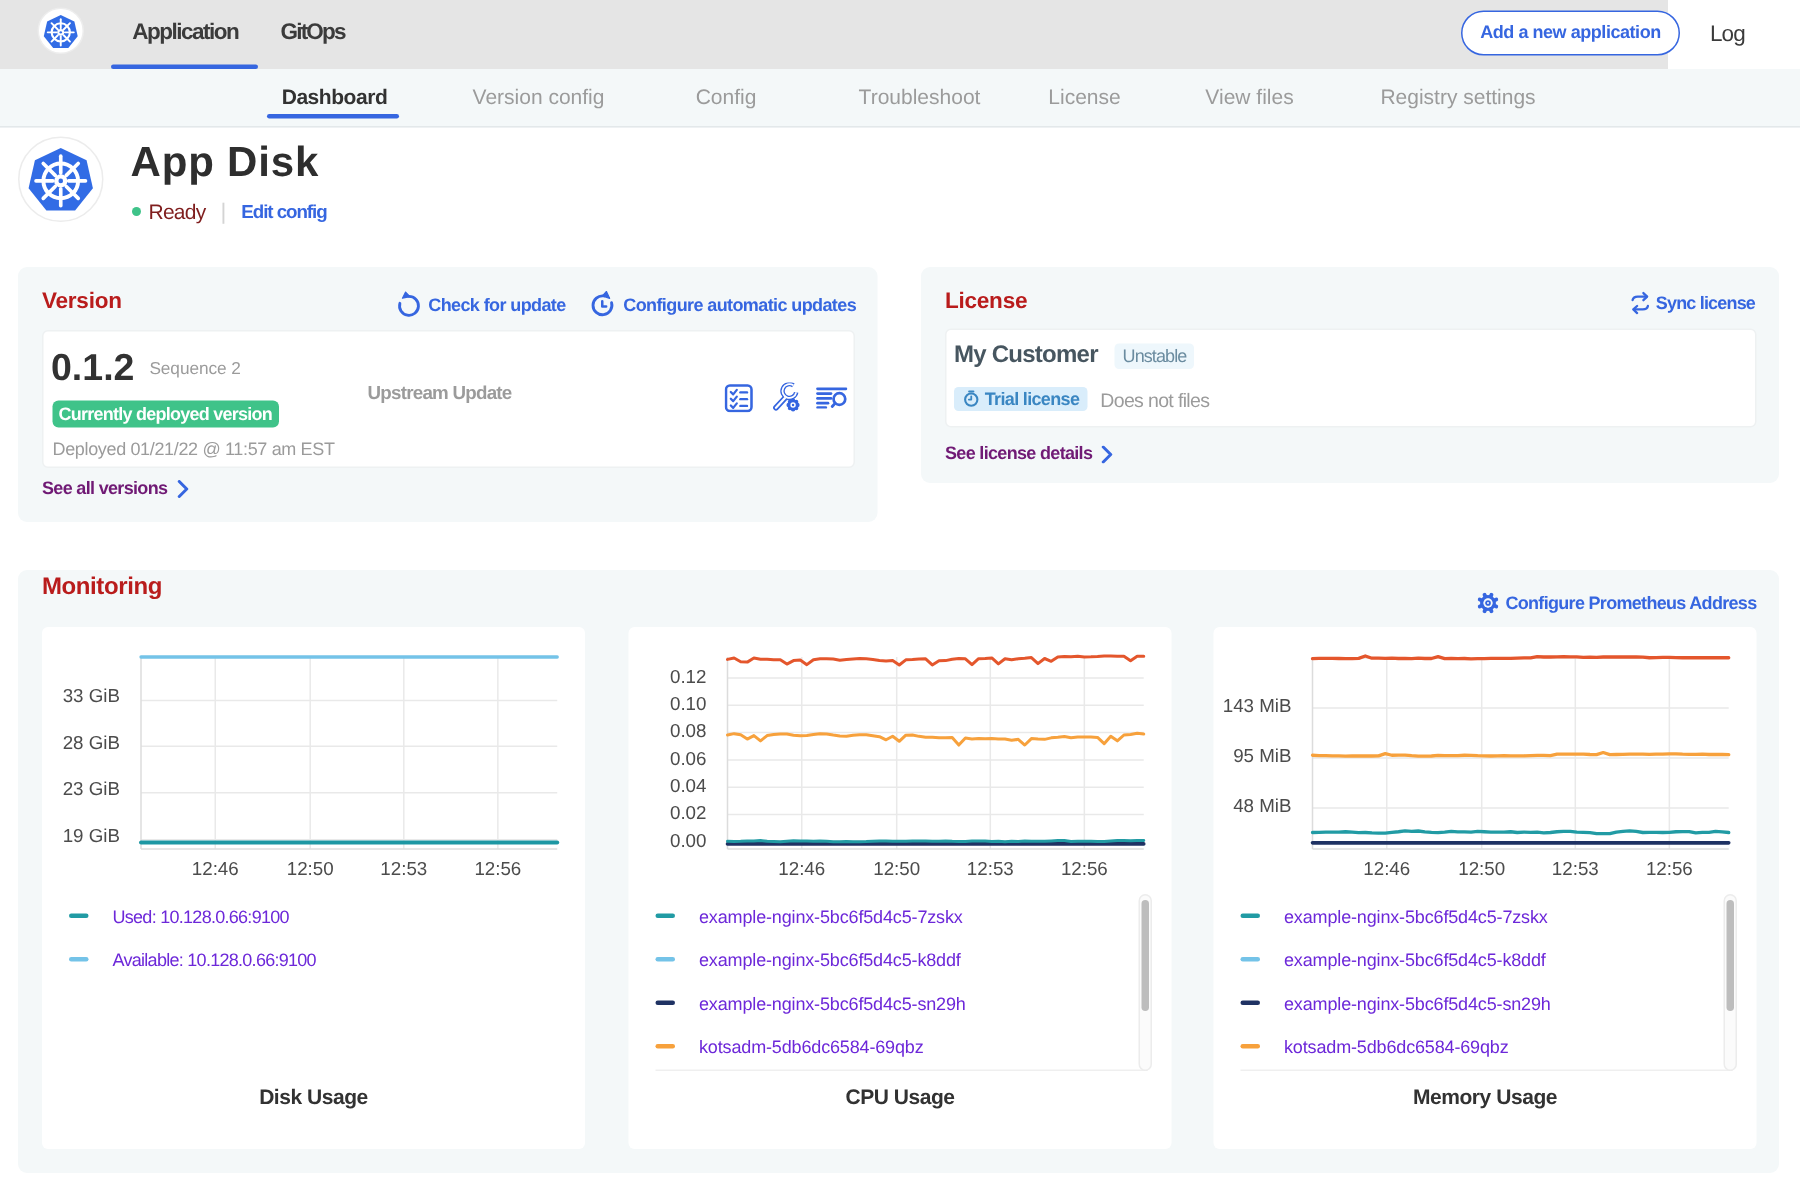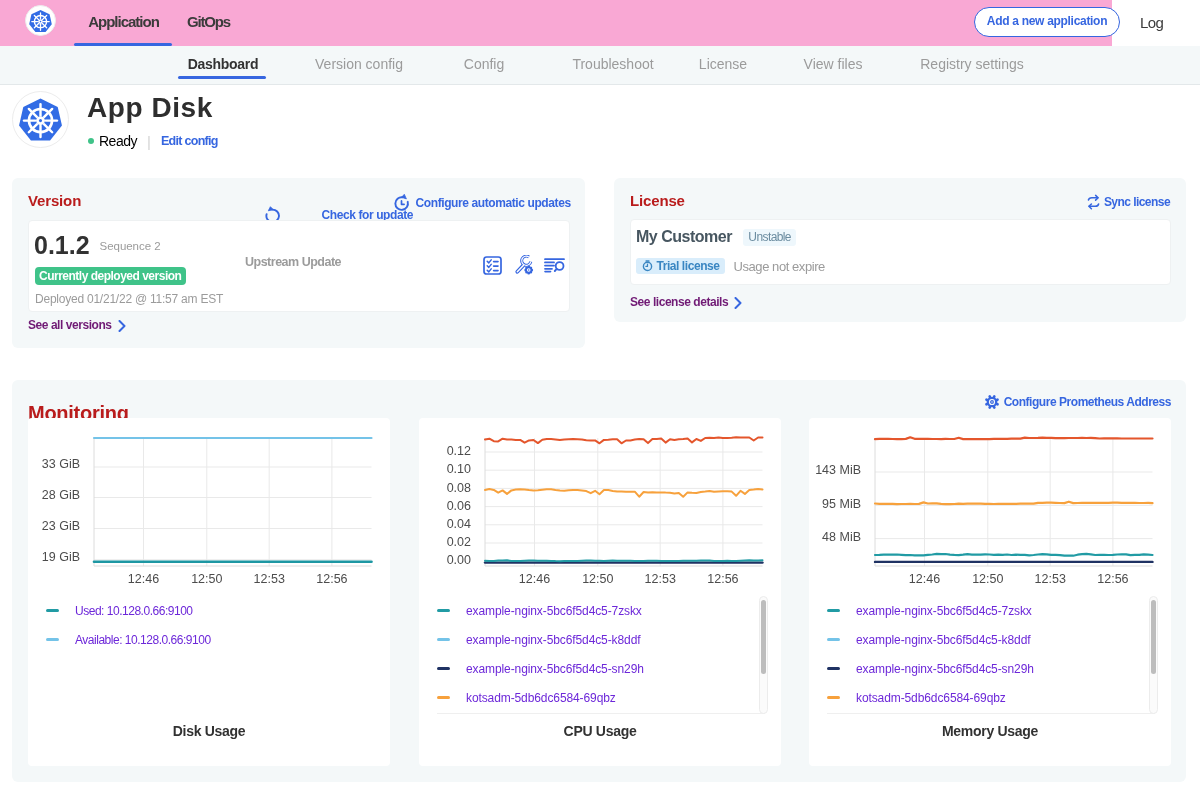--- a/index.html
+++ b/index.html
@@ -1,32 +1,32 @@
 <!DOCTYPE html>
 <html><head><meta charset="utf-8"><title>App Name</title>
 <style>
 * { margin:0; padding:0; box-sizing:border-box; }
 html,body { width:1200px; height:796px; }
 body { position:relative; background:#fff; font-family:"Liberation Sans", sans-serif; overflow:hidden; }
 .abs { position:absolute; }
-#hdr { position:absolute; left:0; top:0; width:1112px; height:46px; background:#f9a8d4; }
+#hdr { position:absolute; left:0; top:0; width:1112px; height:46px; background:#e5e5e5; }
 .logo-circle { border-radius:50%; background:#fff; border:1px solid #ededed; display:flex; align-items:center; justify-content:center; }
 #tab-app { left:74px; top:0; width:99px; height:46px; text-align:center; line-height:44px; font-size:15px; font-weight:bold; color:#3b3b3b; letter-spacing:-1px; }
 #tab-app-ul { left:74px; top:42.5px; width:98px; height:3px; background:#3666e0; border-radius:2px; }
 #tab-git { left:187px; top:0; height:46px; line-height:44px; font-size:15px; font-weight:bold; color:#3b3b3b; letter-spacing:-1.2px; }
 #add-btn { left:974px; top:7px; width:146px; height:30px; border:1.5px solid #3666e0; border-radius:15px; color:#3666e0; font-size:12px; font-weight:bold; letter-spacing:-0.3px; text-align:center; line-height:27px; background:#fff; }
 #logout { left:1140px; top:0; height:46px; line-height:45px; font-size:15px; color:#3b3b3b; letter-spacing:-0.6px; }
 #subnav { position:absolute; left:0; top:46px; width:1200px; height:39px; background:#f4f8f9; border-bottom:1px solid #e3e8ea; }
 .sn { position:absolute; top:0; height:38px; line-height:36px; font-size:14px; color:#9b9b9b; transform:translateX(-50%); white-space:nowrap; }
 .sn.active { color:#323232; font-weight:bold; letter-spacing:-0.3px; }
 #dash-ul { left:178px; top:75.5px; width:88px; height:3px; background:#3666e0; border-radius:2px; }
 #appname { left:87px; top:92px; font-size:28px; font-weight:bold; color:#2e2e2e; letter-spacing:0.55px; }
 #statusrow { left:88px; top:133px; display:flex; align-items:center; height:16px; }
 #statusrow .dot { width:6px; height:6px; border-radius:50%; background:#3fc389; margin-right:5px; flex:none; }
-#statusrow .ready { font-size:14px; color:#000000; letter-spacing:-0.5px; }
+#statusrow .ready { font-size:14px; color:#7f1d1d; letter-spacing:-0.5px; }
 #statusrow .sep { color:#d4d4d4; margin:0 10px; font-size:15px; font-weight:normal; }
 #statusrow .edit { font-size:12.5px; color:#3666e0; font-weight:bold; letter-spacing:-0.7px; }
 .gcard { position:absolute; background:#f4f8f9; border-radius:6px; }
 .ghead { position:absolute; left:16px; top:14px; font-size:15px; font-weight:bold; color:#b91c1c; letter-spacing:-0.15px; }
 .wcard { position:absolute; background:#fff; border-radius:4px; border:1px solid #eef1f2; }
 .seelink { position:absolute; left:16px; font-size:12px; font-weight:bold; letter-spacing:-0.45px; color:#701a75; display:flex; align-items:center; height:14px; }
 .seelink svg { margin-left:6px; margin-top:1px; }
 .hlink { position:absolute; display:flex; align-items:center; color:#3666e0; font-size:12px; font-weight:bold; letter-spacing:-0.4px; white-space:nowrap; }
 #vver { left:5px; top:10px; display:flex; align-items:baseline; }
 #vver .num { font-size:25px; font-weight:bold; color:#323232; }
@@ -107,21 +107,21 @@
 <div class="abs" id="appname">App Disk</div>
 <div class="abs" id="statusrow">
     <span class="dot"></span>
     <span class="ready">Ready</span>
     <span class="sep">|</span>
     <span class="edit">Edit config</span>
   </div>
 
 <div class="gcard" style="left:12px; top:178px; width:573px; height:170px;">
   <div class="ghead">Version</div>
-  <div class="hlink" style="left:252.5px; top:28px;gap:36px;">
+  <div class="hlink" style="left:252.5px; top:16px;">
       <svg width="16" height="18" viewBox="0 0 16 18" style="flex:none">
         <path d="M7.4 3.6 A6.3 6.3 0 1 1 1.6 8.2" fill="none" stroke="#3666e0" stroke-width="1.9" stroke-linecap="round"></path>
         <path d="M3.3 4.8 L8.3 3.7 L5.4 0.7 Z" fill="#3666e0" stroke="#3666e0" stroke-width="0.8" stroke-linejoin="round"></path>
       </svg>
       <span style="margin-left:5px">Check for update</span>
     </div>
   <div class="hlink" style="left:380.5px; top:16px;">
       <svg width="17" height="18" viewBox="0 0 17 18" style="flex:none">
         <path d="M9.6 3.3 A6.3 6.3 0 1 0 14.7 7.8" fill="none" stroke="#3666e0" stroke-width="1.9" stroke-linecap="round"></path>
         <path d="M13.4 4.9 L8.6 3.3 L11.3 0.3 Z" fill="#3666e0" stroke="#3666e0" stroke-width="0.8" stroke-linejoin="round"></path>
@@ -197,30 +197,30 @@
     <div id="lrow1">
         <span class="cust">My Customer</span>
         <span class="unstable">Unstable</span>
       </div>
     <div id="lrow2">
         <span class="trial"><svg width="11" height="12" viewBox="0 0 11 12" style="flex:none">
             <circle cx="5.5" cy="6.4" r="4.1" fill="none" stroke="#3a86c2" stroke-width="1.4"></circle>
             <line x1="4.1" y1="1" x2="6.9" y2="1" stroke="#3a86c2" stroke-width="1.4" stroke-linecap="round"></line>
             <path d="M5.5 4.2 L5.5 6.4 L3.9 6.4" fill="none" stroke="#3a86c2" stroke-width="1.2" stroke-linecap="round" stroke-linejoin="round"></path>
           </svg>Trial license</span>
-        <span class="noexp">Usage not expire</span>
+        <span class="noexp">Does not files</span>
       </div>
   </div>
   <div class="seelink" style="top:117px;">See license details <svg width="8" height="12" viewBox="0 0 8 12" style="flex:none">
         <path d="M1.5 1 L6.5 6.0 L1.5 11" fill="none" stroke="#3666e0" stroke-width="2" stroke-linecap="round" stroke-linejoin="round"></path>
       </svg></div>
 </div>
 
 <div class="gcard" style="left:12px; top:380px; width:1174px; height:402px;">
-  <div class="ghead" style="top:22px; font-size:20px; letter-spacing:-0.27px;">Monitoring</div>
+  <div class="ghead" style="top:3px; font-size:16px; letter-spacing:-0.27px;">Monitoring</div>
   <div class="hlink" style="right:15px; top:15px; letter-spacing:-0.46px;">
       <svg width="14" height="14" viewBox="0 0 14 14" style="flex:none">
         <line x1="10.51" y1="8.45" x2="12.54" y2="9.30" stroke="#3666e0" stroke-width="2.6" stroke-linecap="round"></line>
         <line x1="8.45" y1="10.51" x2="9.30" y2="12.54" stroke="#3666e0" stroke-width="2.6" stroke-linecap="round"></line>
         <line x1="5.55" y1="10.51" x2="4.70" y2="12.54" stroke="#3666e0" stroke-width="2.6" stroke-linecap="round"></line>
         <line x1="3.49" y1="8.45" x2="1.46" y2="9.30" stroke="#3666e0" stroke-width="2.6" stroke-linecap="round"></line>
         <line x1="3.49" y1="5.55" x2="1.46" y2="4.70" stroke="#3666e0" stroke-width="2.6" stroke-linecap="round"></line>
         <line x1="5.55" y1="3.49" x2="4.70" y2="1.46" stroke="#3666e0" stroke-width="2.6" stroke-linecap="round"></line>
         <line x1="8.45" y1="3.49" x2="9.30" y2="1.46" stroke="#3666e0" stroke-width="2.6" stroke-linecap="round"></line>
         <line x1="10.51" y1="5.55" x2="12.54" y2="4.70" stroke="#3666e0" stroke-width="2.6" stroke-linecap="round"></line>

